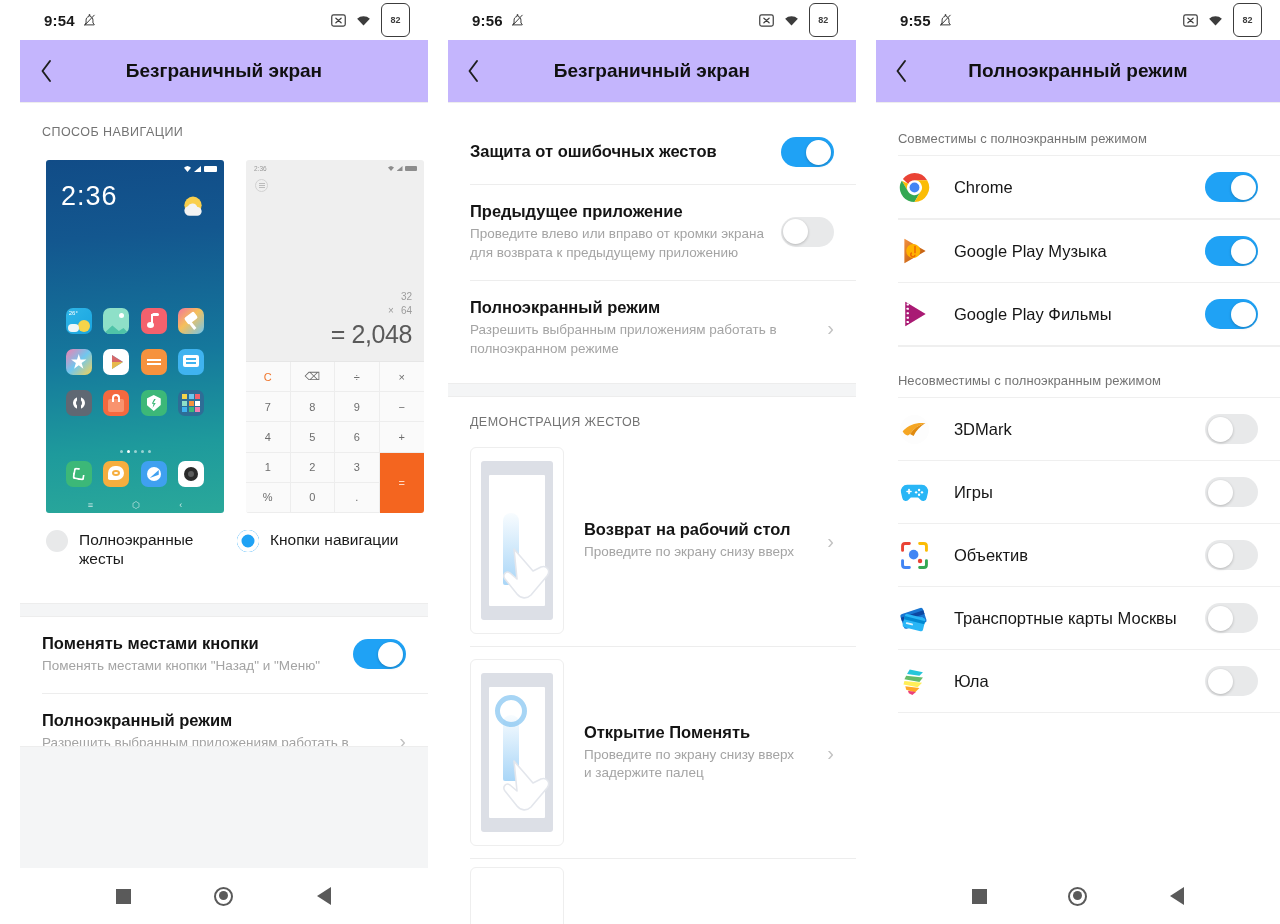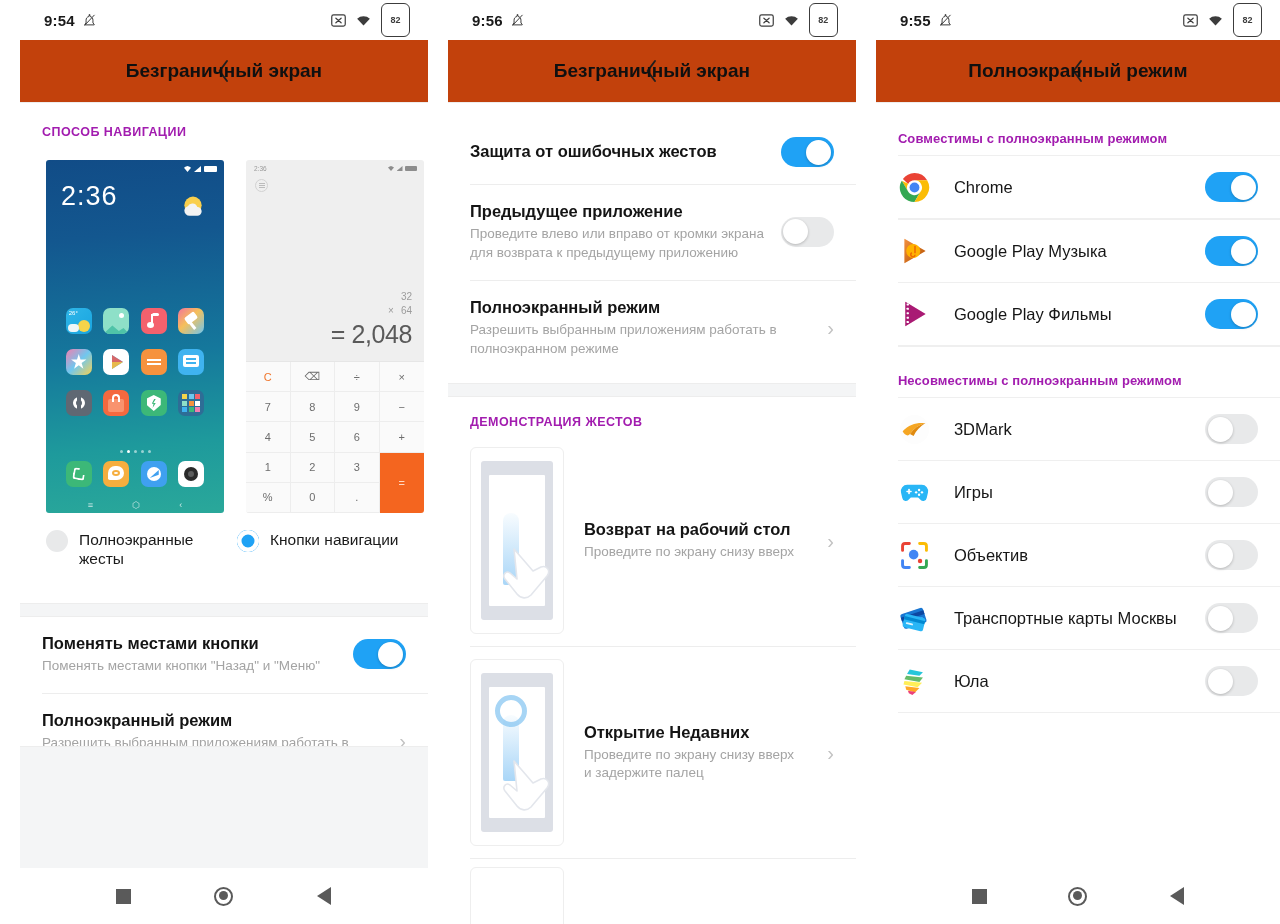--- a/index.html
+++ b/index.html
@@ -29,39 +29,38 @@
   .batt {
     border: 1.3px solid #3c3c3c; border-radius: 6px;
     padding: 16px 6px; height: 14px; min-width: 29px;
     display: flex; align-items: center; justify-content: center;
   }
   .batt span { font-size: 9px; font-weight: bold; color: #3c3c3c; line-height: 1; }
 
   
   .appbar {
     height: 62px; display: flex; align-items: center;
-    position: relative; background: #c2410c; justify-content: center;
+    position: relative; background: #c4b5fd;
   }
   .back-btn {
     width: 52px; height: 62px; display: flex; align-items: center;
     justify-content: center; cursor: pointer;
   }
   .back-btn svg { width: 17px; height: 26px; }
   .appbar-title {
     position: absolute; left: 0; right: 0; text-align: center;
     font-size: 19px; font-weight: bold; color: #101010; pointer-events: none;
   }
 
   .divider-top { height: 1px; background: #ededed; }
 
   
   .section-label {
-    font-size: 12.5px; color: #a21caf; letter-spacing: .45px;
+    font-size: 12.5px; color: #737373; letter-spacing: .45px;
     padding: 22px 22px 11px 22px;
-    font-weight: bold;
   }
   .section-label.lower { text-transform: none; letter-spacing: .1px; font-size: 13px; }
   .row-divider { height: 1px; background: #ededed; margin-left: 22px; }
   .block-gap { height: 14px; background: #f4f5f6; border-top: 1px solid #ededed; border-bottom: 1px solid #ededed; }
   .bottom-fill { background: #f4f5f6; }
 
   .setting-row {
     display: flex; align-items: center; padding: 16px 22px 17px 22px;
     gap: 14px; cursor: pointer;
   }
@@ -525,21 +524,21 @@
       <div class="gesture-thumb">
         <div class="gt-frame"></div>
         <div class="gt-inner"></div>
         <div class="gt-swipe held"></div>
         <div class="gt-ring"></div>
         <svg class="gt-hand" viewBox="0 0 62 62">
           <path d="M17 8 L36 30 L44 26 C50 24 54 30 50 35 L34 54 C30 58 24 58 20 53 L8 38 C5 34 9 29 13 32 L20 38 Z" fill="#ffffff" stroke="#e3e6ec" stroke-width="1.6" stroke-linejoin="round"></path>
         </svg>
       </div>
       <div class="gesture-text">
-        <div class="gesture-title">Открытие Недавних</div>
+        <div class="gesture-title">Открытие Поменять</div>
         <div class="gesture-sub">Проведите по экрану снизу вверх и задержите палец</div>
       </div>
       <div class="chev">›</div>
     </div>
     <div class="row-divider"></div>
     <div class="gesture-card-partial"></div>
   </div>
 
   <div class="panel panel-3">
 

